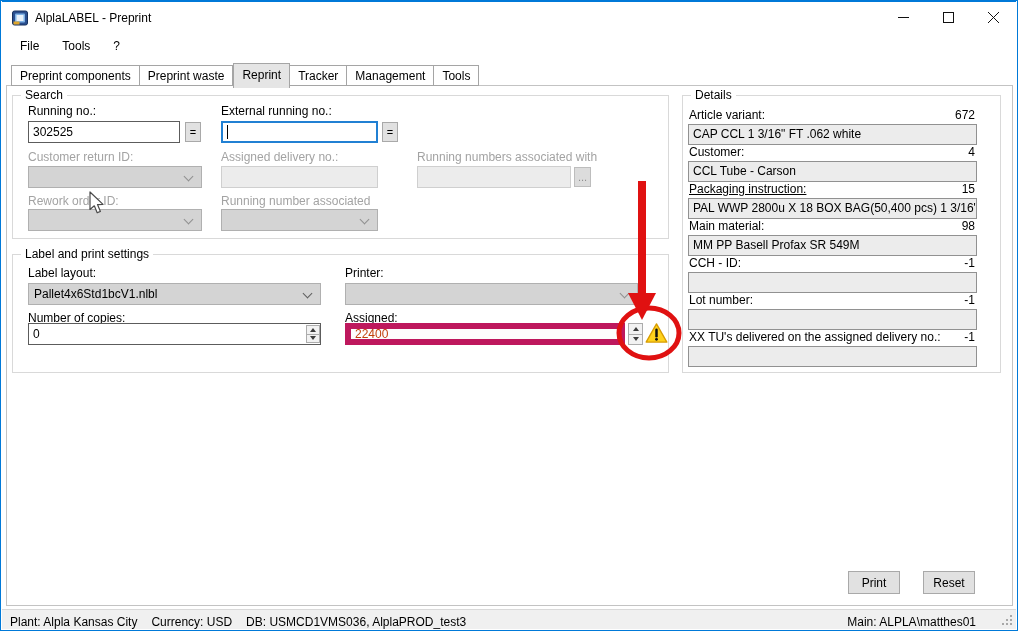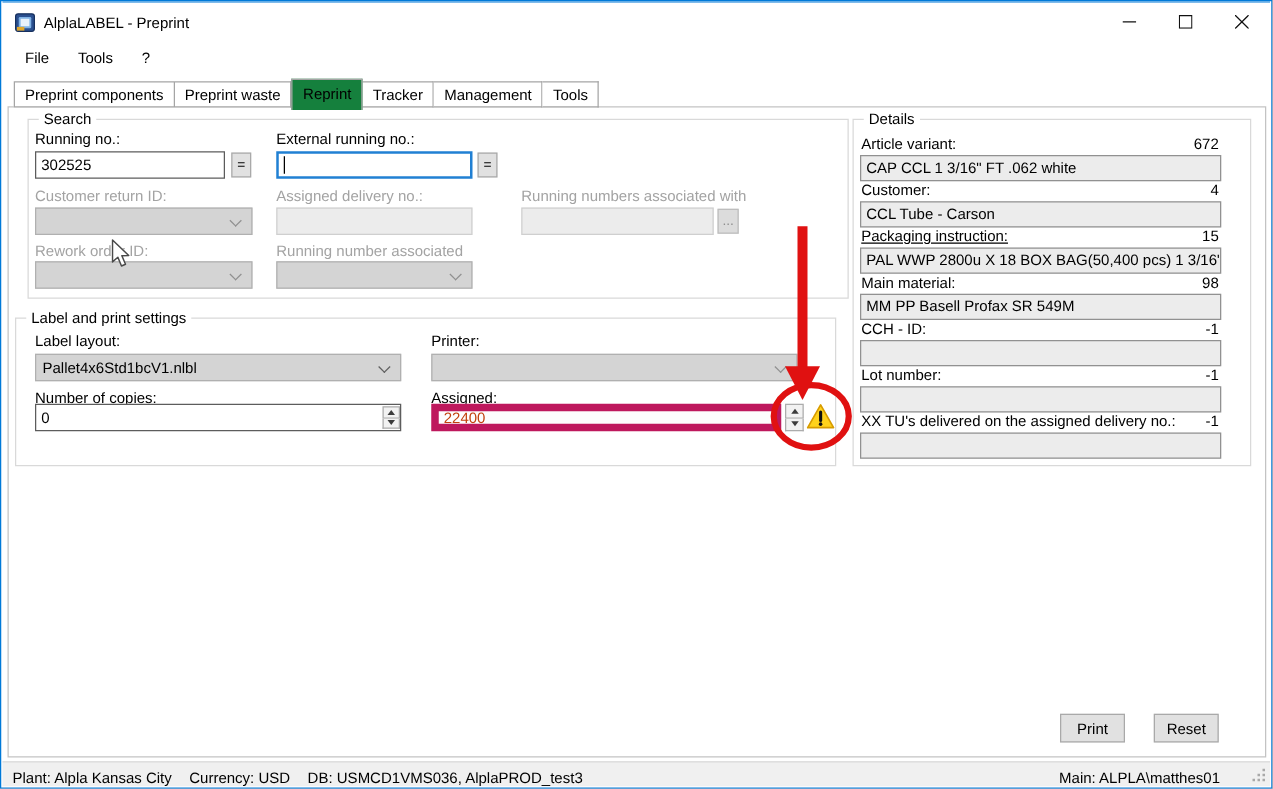--- a/index.html
+++ b/index.html
@@ -20,21 +20,21 @@
   .win-btn svg { display:block; }
 
   
   .menubar { position:absolute; left:1px; top:32px; right:1px; height:25px; background:#fff; display:flex; align-items:center; padding-left:15px; gap:17px; }
   .menu-item { padding:2px 3px; color:#000; }
 
   
   .tabstrip { position:absolute; left:10px; top:63px; height:22px; display:flex; align-items:flex-end; z-index:3; }
   .tab { height:21px; line-height:20px; padding:0 8px; background:#fff; border:1px solid #a5a5a5; border-left-width:0; color:#000; white-space:nowrap; }
   .tab:first-child { border-left-width:1px; }
-  .tab.active { height:25px; line-height:23px; margin-bottom:-2px; background:#15803d; border:1px solid #a5a5a5; border-bottom:none; position:relative; z-index:4; }
+  .tab.active { height:25px; line-height:23px; margin-bottom:-2px; background:#e5e5e5; border:1px solid #a5a5a5; border-bottom:none; position:relative; z-index:4; }
 
   .tabpane { position:absolute; left:5px; top:84px; width:1007px; height:521px; background:#fff; border:1px solid #c3c3c3; }
 
   
   .groupbox { position:absolute; border:1px solid #d9d9d9; background:#fff; }
   .groupbox > .gb-title { position:absolute; top:-8px; left:8px; background:#fff; padding:0 4px; color:#000; }
 
   .lbl { position:absolute; white-space:nowrap; color:#000; }
   .lbl.disabled { color:#a3a3a3; }
 
@@ -117,21 +117,21 @@
     <div class="tab">Preprint components</div>
     <div class="tab">Preprint waste</div>
     <div class="tab active">Reprint</div>
     <div class="tab">Tracker</div>
     <div class="tab">Management</div>
     <div class="tab">Tools</div>
   </div>
 
   <div class="tabpane"></div>
 
-  <div class="groupbox" style="left:21px; top:94px; width:657px; height:144px;">
+  <div class="groupbox" style="left:11px; top:94px; width:657px; height:144px;">
     <span class="gb-title">Search</span>
   </div>
 
   <span class="lbl" style="left:27px; top:103px;">Running no.:</span>
   <input class="tb" style="left: 27px; top: 120px; width: 152px;" value="302525">
   <div class="mini-btn" style="left:184px; top:121px; width:16px; height:20px;">=</div>
 
   <span class="lbl" style="left:220px; top:103px;">External running no.:</span>
   <input class="tb focused" style="left: 220px; top: 120px; width: 157px;" value="">
   <div class="caret" style="left:226px; top:124px;"></div>

